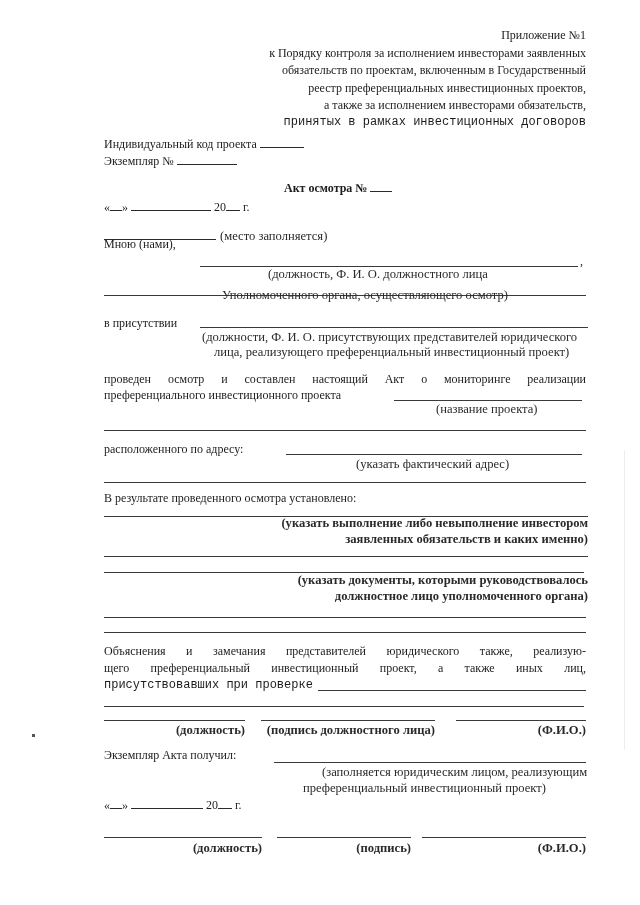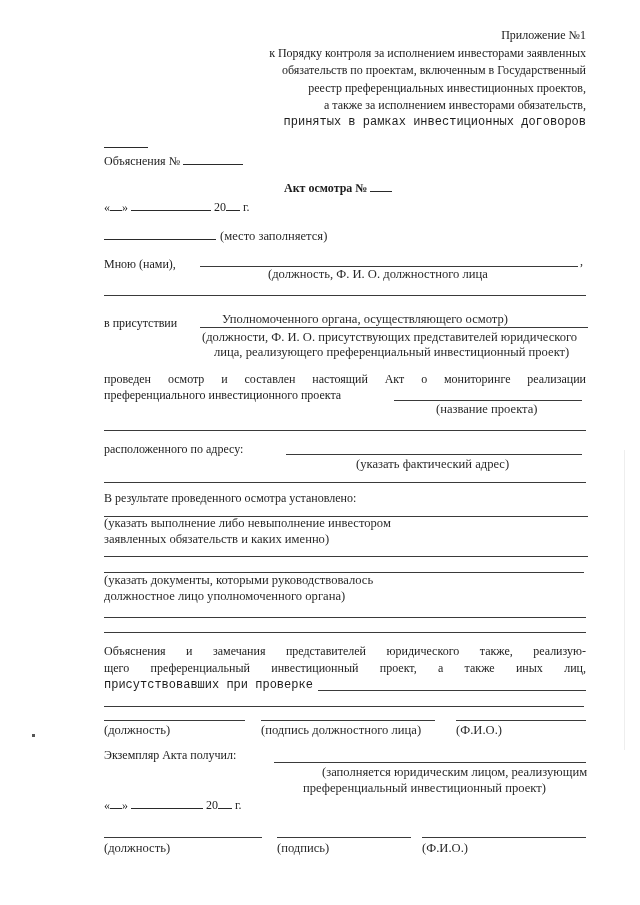--- a/index.html
+++ b/index.html
@@ -2,69 +2,70 @@
 <html><head>
 <meta charset="utf-8">
 <style>
   html, body { margin: 0; padding: 0; background: #ffffff; }
   body { width: 640px; height: 905px; position: relative; overflow: hidden;
          font-family: "Liberation Serif", "DejaVu Serif", serif; color: #1c1c1c; }
   .abs { position: absolute; white-space: nowrap; }
   .t15 { font-size: 12px; line-height: 17px; }
   .t12 { font-size: 12.6px; line-height: 15px; color: #2a2a2a; }
   .right { text-align: right; }
-  .center { text-align: left; }
+  .center { text-align: right; font-weight: bold; }
   .bold { font-weight: bold; }
   .line { position: absolute; height: 0; border-top: 1px solid #3a3a3a; }
   .fill { display: inline-block; border-bottom: 1px solid #2a2a2a; height: 12px; vertical-align: baseline; }
   .just { white-space: normal; text-align: justify; text-align-last: justify; }
   .dot { position: absolute; width: 3px; height: 3px; background: #555; }
   .edge { position: absolute; left: 624px; top: 450px; width: 1px; height: 300px; background: #eeeeee; }
 </style>
 </head>
 <body>
 
 <div class="abs t15 right" style="left:100px; width:486px; top:27px;">Приложение №1</div>
 <div class="abs t15 right" style="left:100px; width:486px; top:45px;">к Порядку контроля за исполнением инвесторами заявленных</div>
 <div class="abs t15 right" style="left:100px; width:486px; top:62px;">обязательств по проектам, включенным в Государственный</div>
 <div class="abs t15 right" style="left:100px; width:486px; top:80px;">реестр преференциальных инвестиционных проектов,</div>
 <div class="abs t15 right" style="left:100px; width:486px; top:97px;">а также за исполнением инвесторами обязательств,</div>
 <div class="abs t15 right" style="left:100px; width:486px; top:114px;font-family:Liberation Mono, monospace;">принятых в рамках инвестиционных договоров</div>
 
 <div class="abs t15" style="left:104px; top:135px;">
+  <span>Индивидуальный код проекта</span>
   <span class="fill" style="width:44px;"></span>
 </div>
 <div class="abs t15" style="left:104px; top:152px;">
-  <span>Объяснения №</span>
+  <span>Экземпляр №</span>
   <span class="fill" style="width:60px;"></span>
 </div>
 
 <div class="abs t15 bold" style="left:284px; top:179px;">
   <span>Акт осмотра №</span>
   <span class="fill" style="width:22px;"></span>
 </div>
 
 <div class="abs t15" style="left:104px; top:198px;">
   <span>«</span><span class="fill" style="width:12px;"></span><span>»</span>
   <span class="fill" style="width:80px;"></span>
   <span>20</span><span class="fill" style="width:14px;"></span>
   <span>г.</span>
 </div>
 
 <div class="abs" style="left:104px; top:226px;">
   <span class="fill" style="width:112px; height:10px;"></span>
   <span class="t12">(место заполняется)</span>
 </div>
 
-<div class="abs t15" style="left:104px; top:256px;">Мною (нами),</div>
+<div class="abs t15" style="left:104px; top:236px;">Мною (нами),</div>
 <div class="line" style="left:200px; width:378px; top:266px;"></div>
 <div class="abs t15" style="left:580px; top:253px;">,</div>
 <div class="abs t12" style="left:268px; top:267px;">(должность, Ф. И. О. должностного лица</div>
 <div class="line" style="left:104px; width:482px; top:295px;"></div>
-<div class="abs t12" style="left:222px; top:312px;">Уполномоченного органа, осуществляющего осмотр)</div>
+<div class="abs t12" style="left:222px; top:288px;">Уполномоченного органа, осуществляющего осмотр)</div>
 
 <div class="abs t15" style="left:104px; top:315px;">в присутствии</div>
 <div class="line" style="left:200px; width:388px; top:327px;"></div>
 <div class="abs t12" style="left:202px; top:330px;">(должности, Ф. И. О. присутствующих представителей юридического</div>
 <div class="abs t12" style="left:214px; top:345px;">лица, реализующего преференциальный инвестиционный проект)</div>
 
 <div class="abs t15 just" style="left:104px; width:482px; top:371px;">проведен осмотр и составлен настоящий Акт о мониторинге реализации</div>
 <div class="abs t15" style="left:104px; top:387px;">преференциального инвестиционного проекта</div>
 <div class="line" style="left:394px; width:188px; top:400px;"></div>
 <div class="abs t12" style="left:436px; top:402px;">(название проекта)</div>

